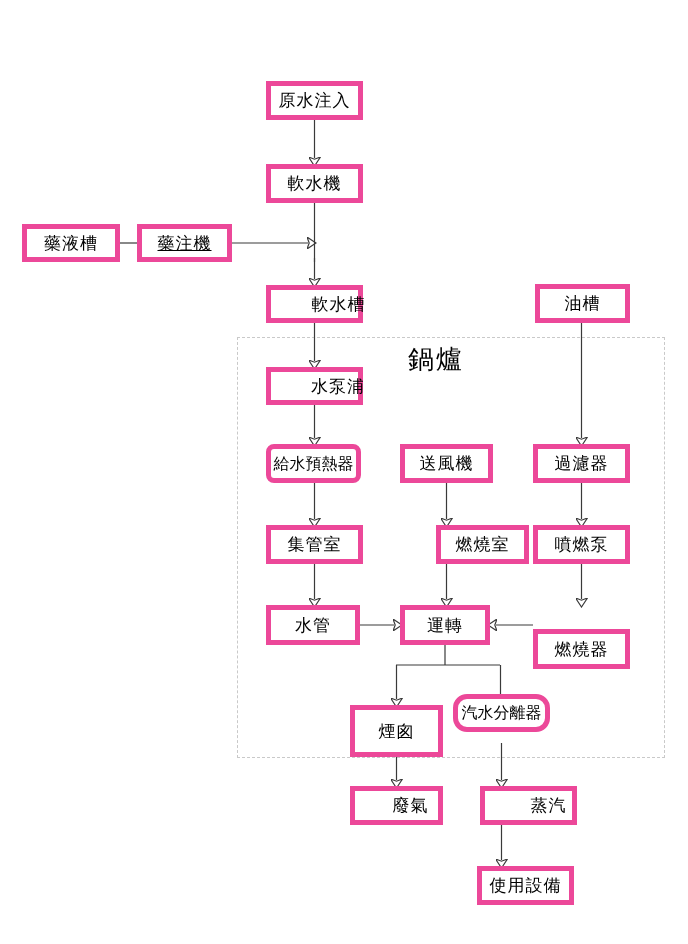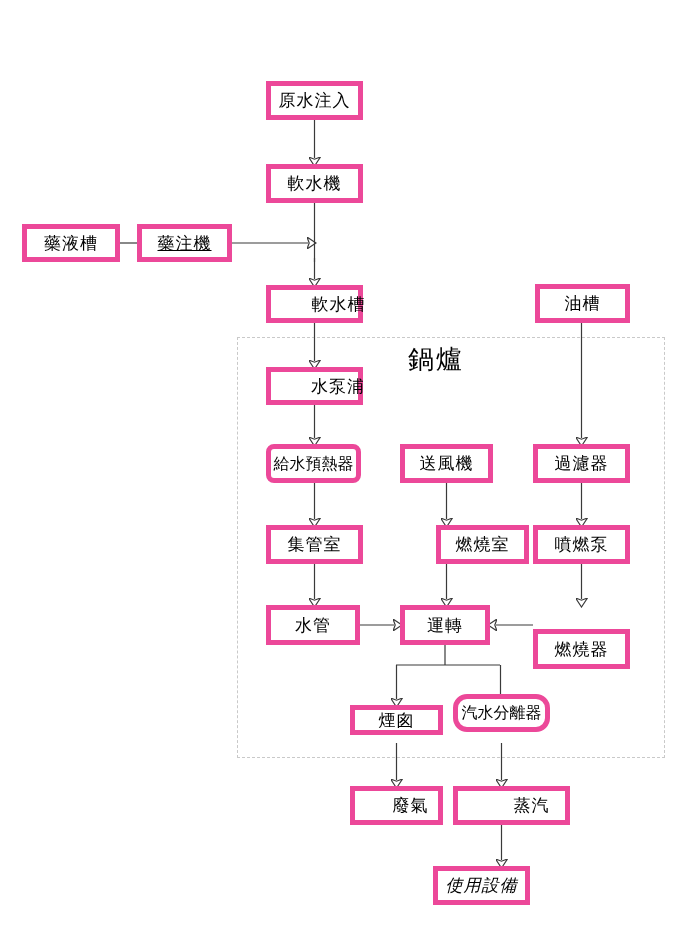--- a/index.html
+++ b/index.html
@@ -145,23 +145,23 @@
   <div class="node" style="left:400px; top:525px; width:93px; height:39px;margin-left:36px;">燃燒室</div>
 
   <div class="node" style="left:533px; top:525px; width:97px; height:39px;">噴燃泵</div>
 
   <div class="node" style="left:266px; top:605px; width:94px; height:40px;">水管</div>
 
   <div class="node" style="left:400px; top:605px; width:90px; height:40px;">運轉</div>
 
   <div class="node" style="left:533px; top:605px; width:97px; height:40px;margin-top:24px;">燃燒器</div>
 
-  <div class="node" style="left:350px; top:705px; width:93px; height:30px;">煙囪</div>
+  <div class="node" style="left:350px; top:705px; width:93px; height:52px;">煙囪</div>
 
   <div class="node" style="left:453px; top:694px; width:97px; height:38px; font-size:16px; letter-spacing:0px;border-radius:14px;">汽水分離器</div>
 
   <div class="node" style="left:350px; top:786px; width:93px; height:39px;padding-left:28px;">廢氣</div>
 
-  <div class="node" style="left:453px; top:786px; width:117px; height:39px;padding-left:40px;">蒸汽</div>
+  <div class="node" style="left:480px; top:786px; width:97px; height:39px;padding-left:40px;">蒸汽</div>
 
-  <div class="node" style="left:433px; top:866px; width:97px; height:39px;font-style:italic;">使用設備</div>
+  <div class="node" style="left:477px; top:866px; width:97px; height:39px;">使用設備</div>
 
 </div>
 
 </body></html>

